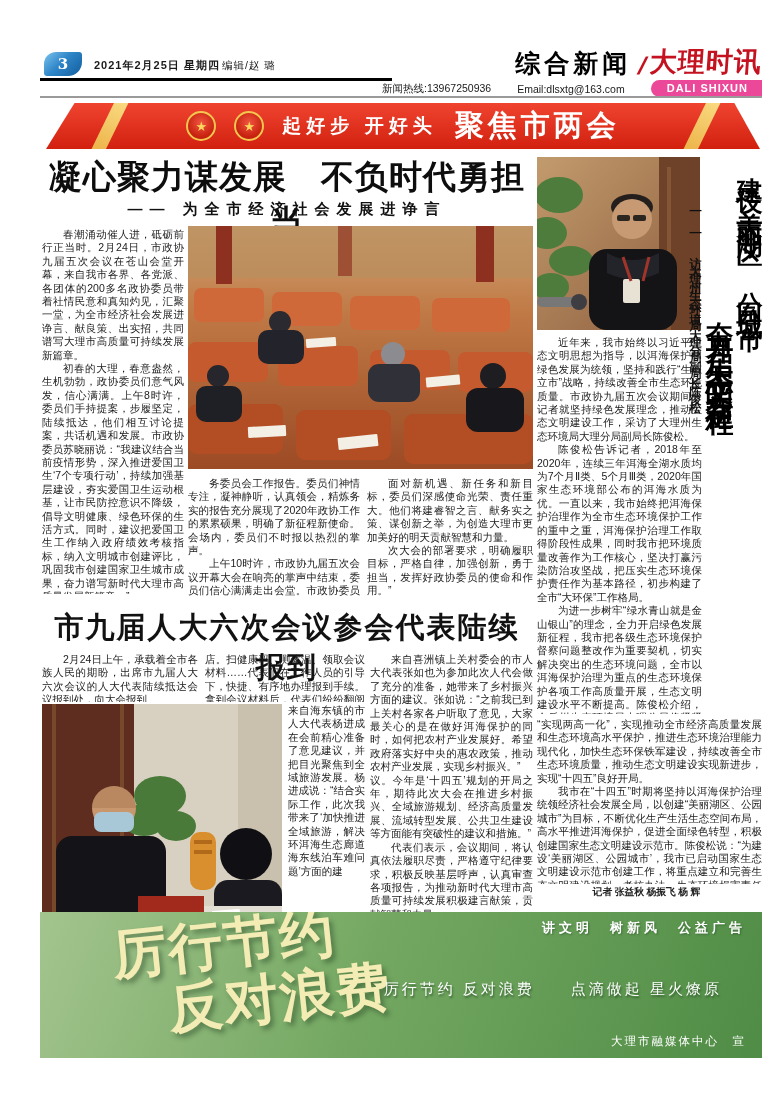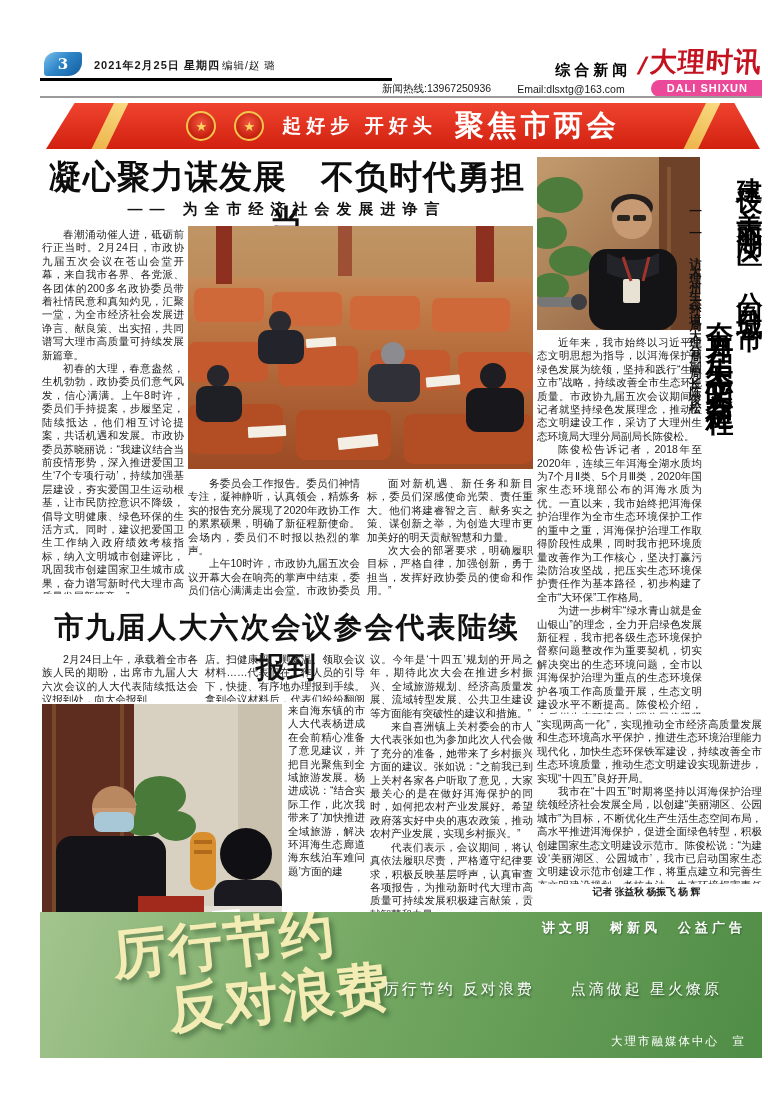--- a/index.html
+++ b/index.html
@@ -11,21 +11,21 @@
   }
   
   .hdr-badge{ position:absolute; left:44px; top:52px; width:38px; height:24px;
     background:linear-gradient(135deg,#7cc4ee 0%,#2f86c8 45%,#125d9e 100%);
     border-radius:12px 3px 14px 3px; color:#fff; font-weight:bold; font-size:15px;
     display:flex; align-items:center; justify-content:center; font-family:"DejaVu Serif",serif; }
   .hdr-date{ position:absolute; left:94px; top:58px; font-size:11px; font-weight:bold; letter-spacing:1px;}
   .hdr-editor{ font-weight:normal; font-size:10.5px; margin-left:2px; }
   .hdr-rule-left{ position:absolute; left:40px; top:78px; width:352px; height:3px; background:#000; }
   .hdr-right{ position:absolute; right:6px; top:44px; display:flex; align-items:flex-end; }
-  .hdr-section{ font-size:15px; font-weight:bold; letter-spacing:4px; color:#000; }
+  .hdr-section{ font-size:25px; font-weight:bold; letter-spacing:4px; color:#000; }
   .hdr-slash{ color:#c41220; font-size:24px; margin:0 4px 0 8px; font-weight:bold; transform:skewX(-18deg); }
   .hdr-masthead{ font-size:27px; font-weight:bold; color:#c41220; letter-spacing:1px;
     font-family:"DejaVu Serif","Liberation Serif",serif; transform:skewX(-4deg); }
   .hdr-info{ position:absolute; right:6px; top:80px; display:flex; align-items:center; gap:26px; font-size:10.5px; }
   .hdr-pill{ background:#ec4899; color:#fff; font-weight:bold; font-size:11px; letter-spacing:1px;
     padding:2px 14px 3px 16px; border-radius:11px 0 0 11px; }
   .hdr-rule-full{ position:absolute; left:40px; top:96px; width:722px; height:1.5px; background:#9a9a9a; }
   
   .banner{ position:absolute; left:46px; top:103px; width:714px; height:46px;
     background:linear-gradient(180deg,#ef4430,#d2200f);
@@ -190,22 +190,22 @@
   <div class="a2-headline">市九届人大六次会议参会代表陆续报到</div>
 
   <div class="a2-col1">
     <p class="bt">2月24日上午，承载着全市各族人民的期盼，出席市九届人大六次会议的人大代表陆续抵达会议报到处，向大会报到。</p>
 
   </div>
   <div class="a2-col2">
     <p class="bt" style="text-indent:0">店。扫健康码、测体温、领取会议材料……代表们在工作人员的引导下，快捷、有序地办理报到手续。拿到会议材料后，代表们纷纷翻阅起来，抓紧时间熟悉会议议程和有关安排。</p>
   </div>
   <div class="a2-col3">
+    <p class="bt">来自喜洲镇上关村委会的市人大代表张如也为参加此次人代会做了充分的准备，她带来了乡村振兴方面的建议。张如说：“之前我已到上关村各家各户听取了意见，大家最关心的是在做好洱海保护的同时，如何把农村产业发展好。希望政府落实好中央的惠农政策，推动农村产业发展，实现乡村振兴。”</p>
     <p class="bt" style="text-indent:0">议。今年是‘十四五’规划的开局之年，期待此次大会在推进乡村振兴、全域旅游规划、经济高质量发展、流域转型发展、公共卫生建设等方面能有突破性的建议和措施。”</p>
-    <p class="bt">来自喜洲镇上关村委会的市人大代表张如也为参加此次人代会做了充分的准备，她带来了乡村振兴方面的建议。张如说：“之前我已到上关村各家各户听取了意见，大家最关心的是在做好洱海保护的同时，如何把农村产业发展好。希望政府落实好中央的惠农政策，推动农村产业发展，实现乡村振兴。”</p>
     <p class="bt">代表们表示，会议期间，将认真依法履职尽责，严格遵守纪律要求，积极反映基层呼声，认真审查各项报告，为推动新时代大理市高质量可持续发展积极建言献策，贡献智慧和力量。</p>
 
   </div>
 
   <figure class="a2-photo">
     <svg width="240" height="231" viewBox="0 0 240 231" xmlns="http://www.w3.org/2000/svg">
       <rect width="240" height="231" fill="#d8d1c2"></rect>
       <rect x="0" y="0" width="92" height="231" fill="#5e2d1f"></rect>
       <rect x="10" y="0" width="4" height="231" fill="#8a5a32" opacity="0.6"></rect>
       <rect x="78" y="0" width="4" height="231" fill="#8a5a32" opacity="0.6"></rect>

